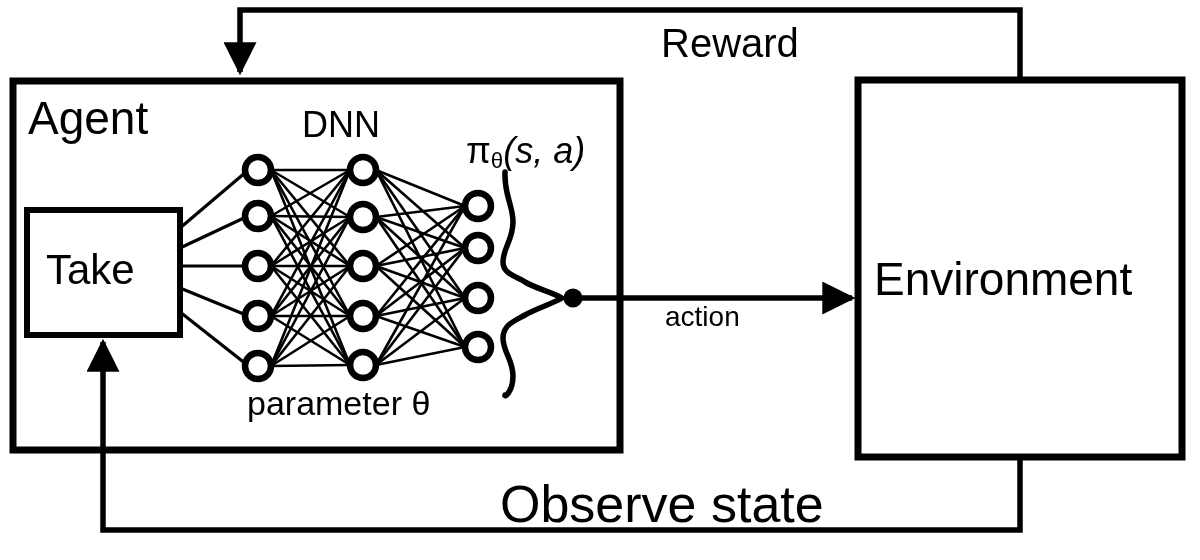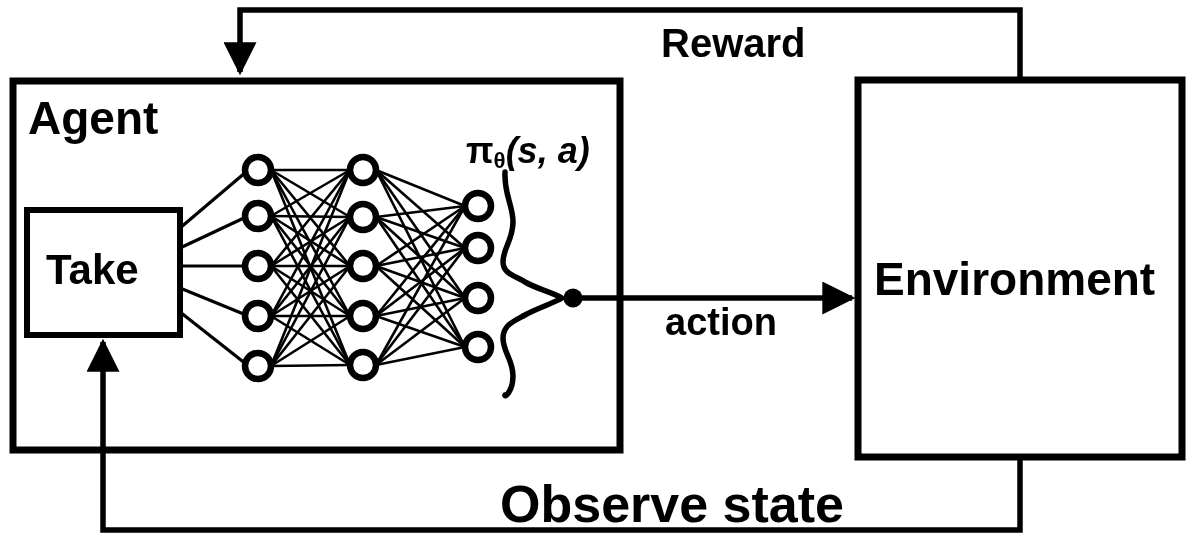--- a/index.html
+++ b/index.html
@@ -22,31 +22,30 @@
     top: 0;
     width: 1200px;
     height: 560px;
   }
   .lbl {
     position: absolute;
     color: #000000;
     white-space: nowrap;
     line-height: 1;
     user-select: none;
-    font-weight: bold;
   }
   .lbl-agent      { left: 28px;  top: 95px;  font-size: 46px; }
   .lbl-state      { left: 46px;  top: 249px; font-size: 42px; }
   .lbl-dnn        { left: 302px; top: 107px; font-size: 36px; }
   .lbl-policy     { left: 449px; top: 84px;  font-size: 36px; }
   .lbl-pi         { left: 466px; top: 133px; font-size: 36px; }
   .lbl-param      { left: 247px; top: 386px; font-size: 34px; }
   .lbl-reward     { left: 661px; top: 23px;  font-size: 40px; }
   .lbl-take       { left: 672px; top: 249px; font-size: 38px; }
-  .lbl-action     { left: 665px; top: 303px; font-size: 38px; }
+  .lbl-action     { left: 665px; top: 303px; font-size: 28px; }
   .lbl-env        { left: 874px; top: 256px; font-size: 46px; }
   .lbl-observe    { left: 500px; top: 478px; font-size: 52px; }
   .sub {
     font-size: 0.62em;
     vertical-align: -0.22em;
   }
   .ital { font-style: italic; }
 </style>
 </head>
 <body>
@@ -171,26 +170,28 @@
 
     <path d="M 1020 80 L 1020 10 L 240 10 L 240 72" fill="none" stroke="#000000" stroke-width="5.5" marker-end="url(#ah)"></path>
 
     <path d="M 1020 457 L 1020 530 L 103 530 L 103 342" fill="none" stroke="#000000" stroke-width="5.5" marker-end="url(#ah)"></path>
   </svg>
 
   <div class="lbl lbl-agent">Agent</div>
 
   <div class="lbl lbl-state">Take</div>
 
+  <div class="lbl lbl-dnn">DNN</div>
 
 
   <div class="lbl lbl-pi">
     <span>π</span><span class="sub">θ</span><span class="ital">(s, a)</span>
   </div>
 
+  <div class="lbl lbl-param">parameter θ</div>
 
   <div class="lbl lbl-reward">Reward</div>
 
 
   <div class="lbl lbl-action">action</div>
 
   <div class="lbl lbl-env">Environment</div>
 
   <div class="lbl lbl-observe">Observe state</div>
 

